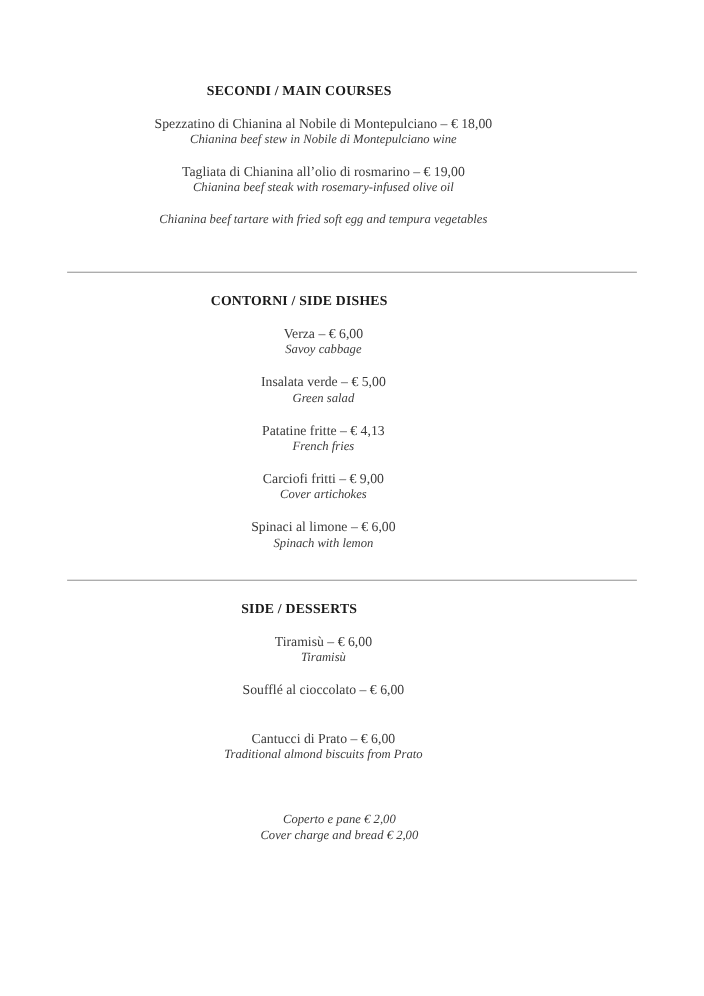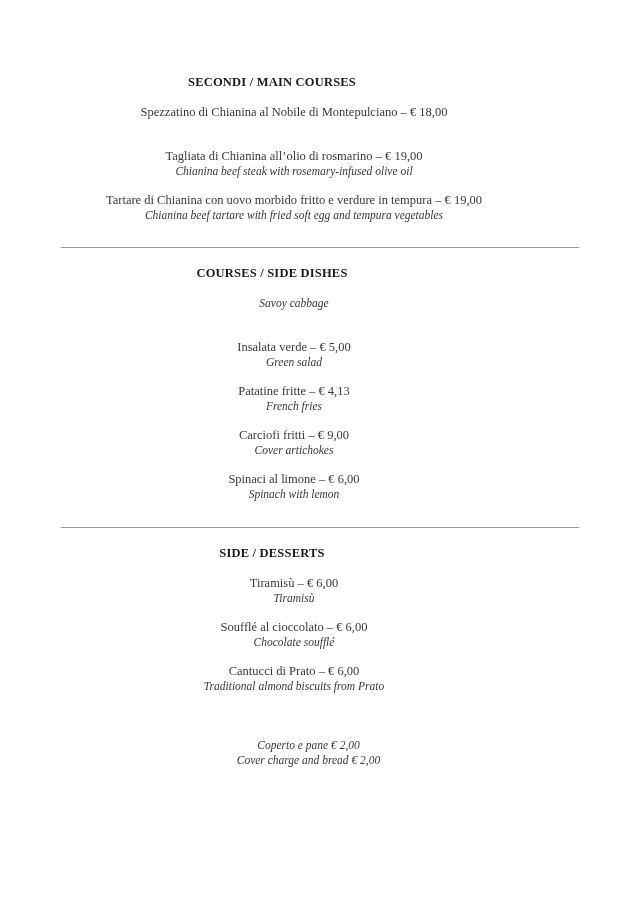--- a/index.html
+++ b/index.html
@@ -25,35 +25,36 @@
       font-style: italic; font-size: 11.5px; color: #3a3a3a; line-height: 15px;
     }
   </style>
 </head>
 <body>
 
 <div class="section-title" style="top:75px;">SECONDI / MAIN COURSES</div>
 
 <div class="item" style="top:105px;">
   <span class="name">Spezzatino di Chianina al Nobile di Montepulciano – € 18,00</span>
+  <span class="desc">Chianina beef stew in Nobile di Montepulciano wine</span>
 </div>
 <div class="item" style="top:149px;">
   <span class="name">Tagliata di Chianina all’olio di rosmarino – € 19,00</span>
   <span class="desc">Chianina beef steak with rosemary-infused olive oil</span>
 </div>
 <div class="item" style="top:193px;">
-  <span class="name">Tartare di Chianina con uovo morbido fritto e verdure in tempura – € 19,00</span>
   <span class="desc">Chianina beef tartare with fried soft egg and tempura vegetables</span>
 </div>
 
 <div class="divider" style="top:247px;"></div>
 
-<div class="section-title" style="top:266px;">COURSES / SIDE DISHES</div>
+<div class="section-title" style="top:266px;">CONTORNI / SIDE DISHES</div>
 
 <div class="item" style="top:296px;">
+  <span class="name">Verza – € 6,00</span>
   <span class="desc">Savoy cabbage</span>
 </div>
 <div class="item" style="top:340px;">
   <span class="name">Insalata verde – € 5,00</span>
   <span class="desc">Green salad</span>
 </div>
 <div class="item" style="top:384px;">
   <span class="name">Patatine fritte – € 4,13</span>
   <span class="desc">French fries</span>
 </div>
@@ -69,21 +70,20 @@
 <div class="divider" style="top:527px;"></div>
 
 <div class="section-title" style="top:546px;">SIDE / DESSERTS</div>
 
 <div class="item" style="top:576px;">
   <span class="name">Tiramisù – € 6,00</span>
   <span class="desc">Tiramisù</span>
 </div>
 <div class="item" style="top:620px;">
   <span class="name">Soufflé al cioccolato – € 6,00</span>
-  <span class="desc">Chocolate soufflé</span>
 </div>
 <div class="item" style="top:664px;">
   <span class="name">Cantucci di Prato – € 6,00</span>
   <span class="desc">Traditional almond biscuits from Prato</span>
 </div>
 
 <div class="footer" style="top:738px;">
   <div>Coperto e pane € 2,00</div>
   <div>Cover charge and bread € 2,00</div>
 </div>

